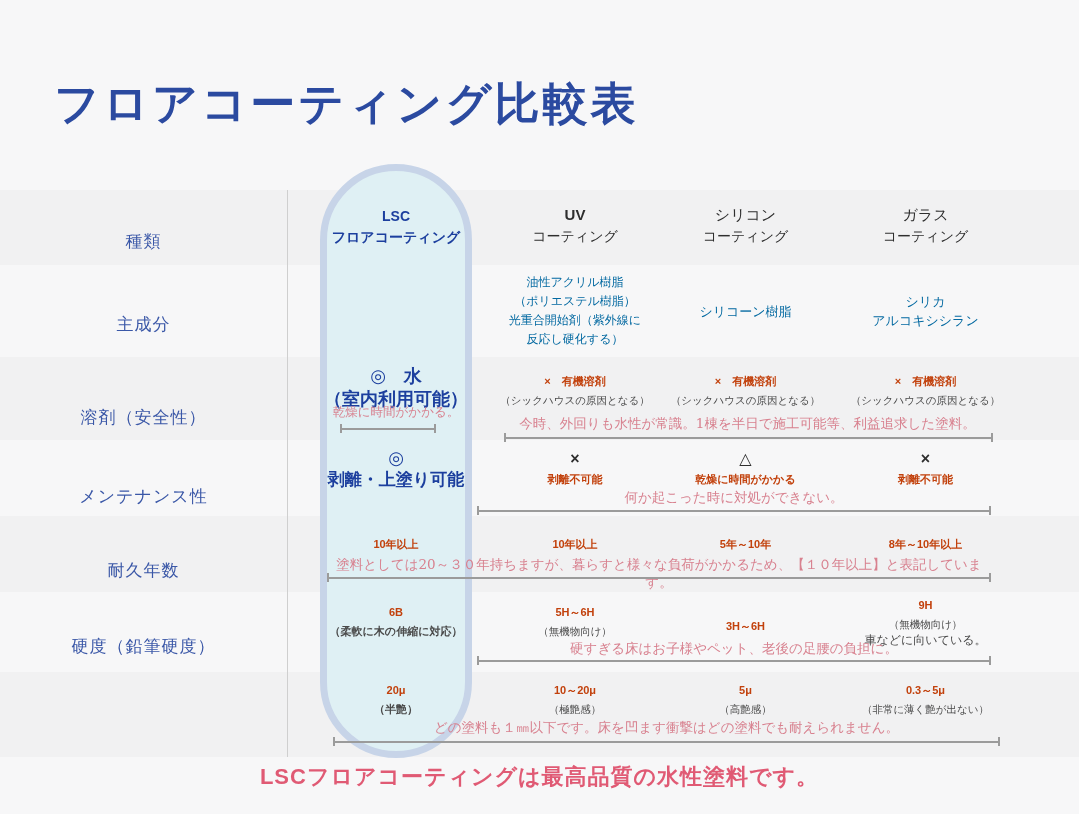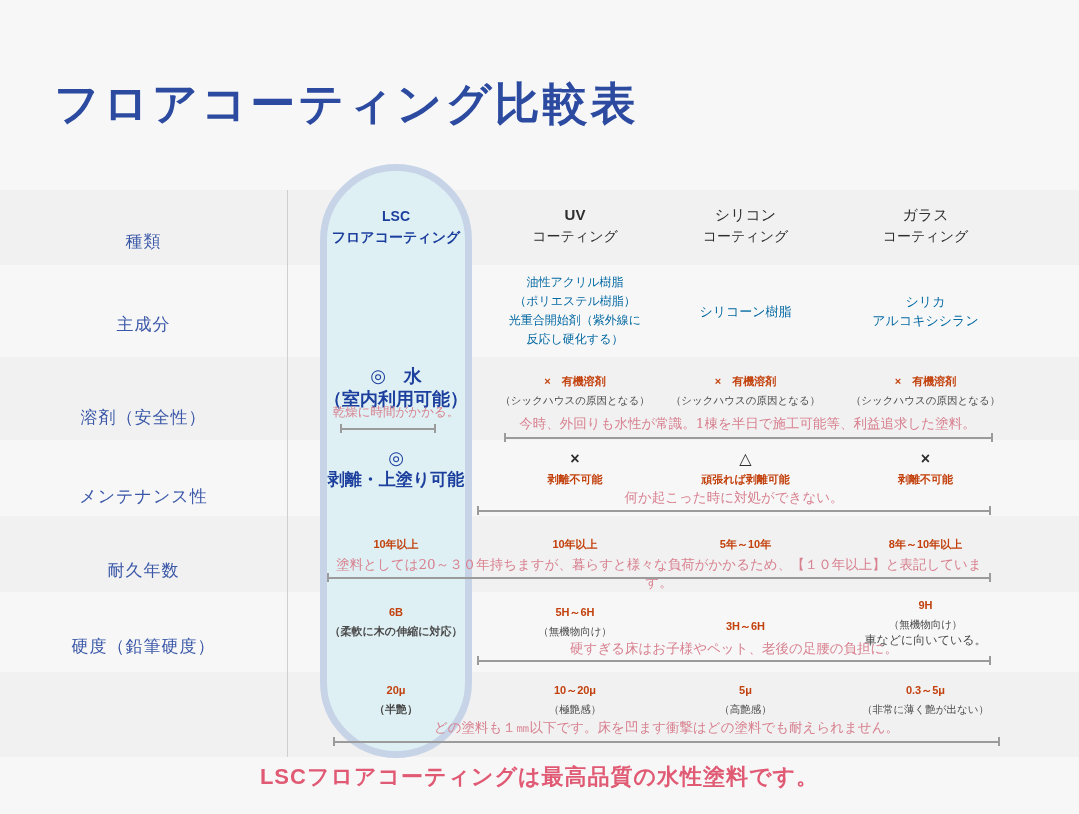--- a/index.html
+++ b/index.html
@@ -146,21 +146,21 @@
     <div class="cell c-lsc" style="padding-top:8px">
       <div class="sym lsc-txt" style="font-size:18px">◎</div>
       <div class="main-lg lsc-txt" style="font-size:17px">剥離・上塗り可能</div>
     </div>
     <div class="cell c-uv" style="padding-top:9px">
       <div class="sym">×</div>
       <div class="main">剥離不可能</div>
     </div>
     <div class="cell c-si" style="padding-top:9px">
       <div class="sym" style="font-weight:normal">△</div>
-      <div class="main">頑張れば剥離可能</div>
+      <div class="main">乾燥に時間がかかる</div>
     </div>
     <div class="cell c-gl" style="padding-top:9px">
       <div class="sym">×</div>
       <div class="main">剥離不可能</div>
     </div>
   </div>
   <div class="note" style="left:477px;width:514px;top:489px">何か起こった時に対処ができない。</div>
   <div class="mline" style="left:477px;width:514px;top:506px"></div>
 
   <div class="row" style="top:516px;height:76px">

